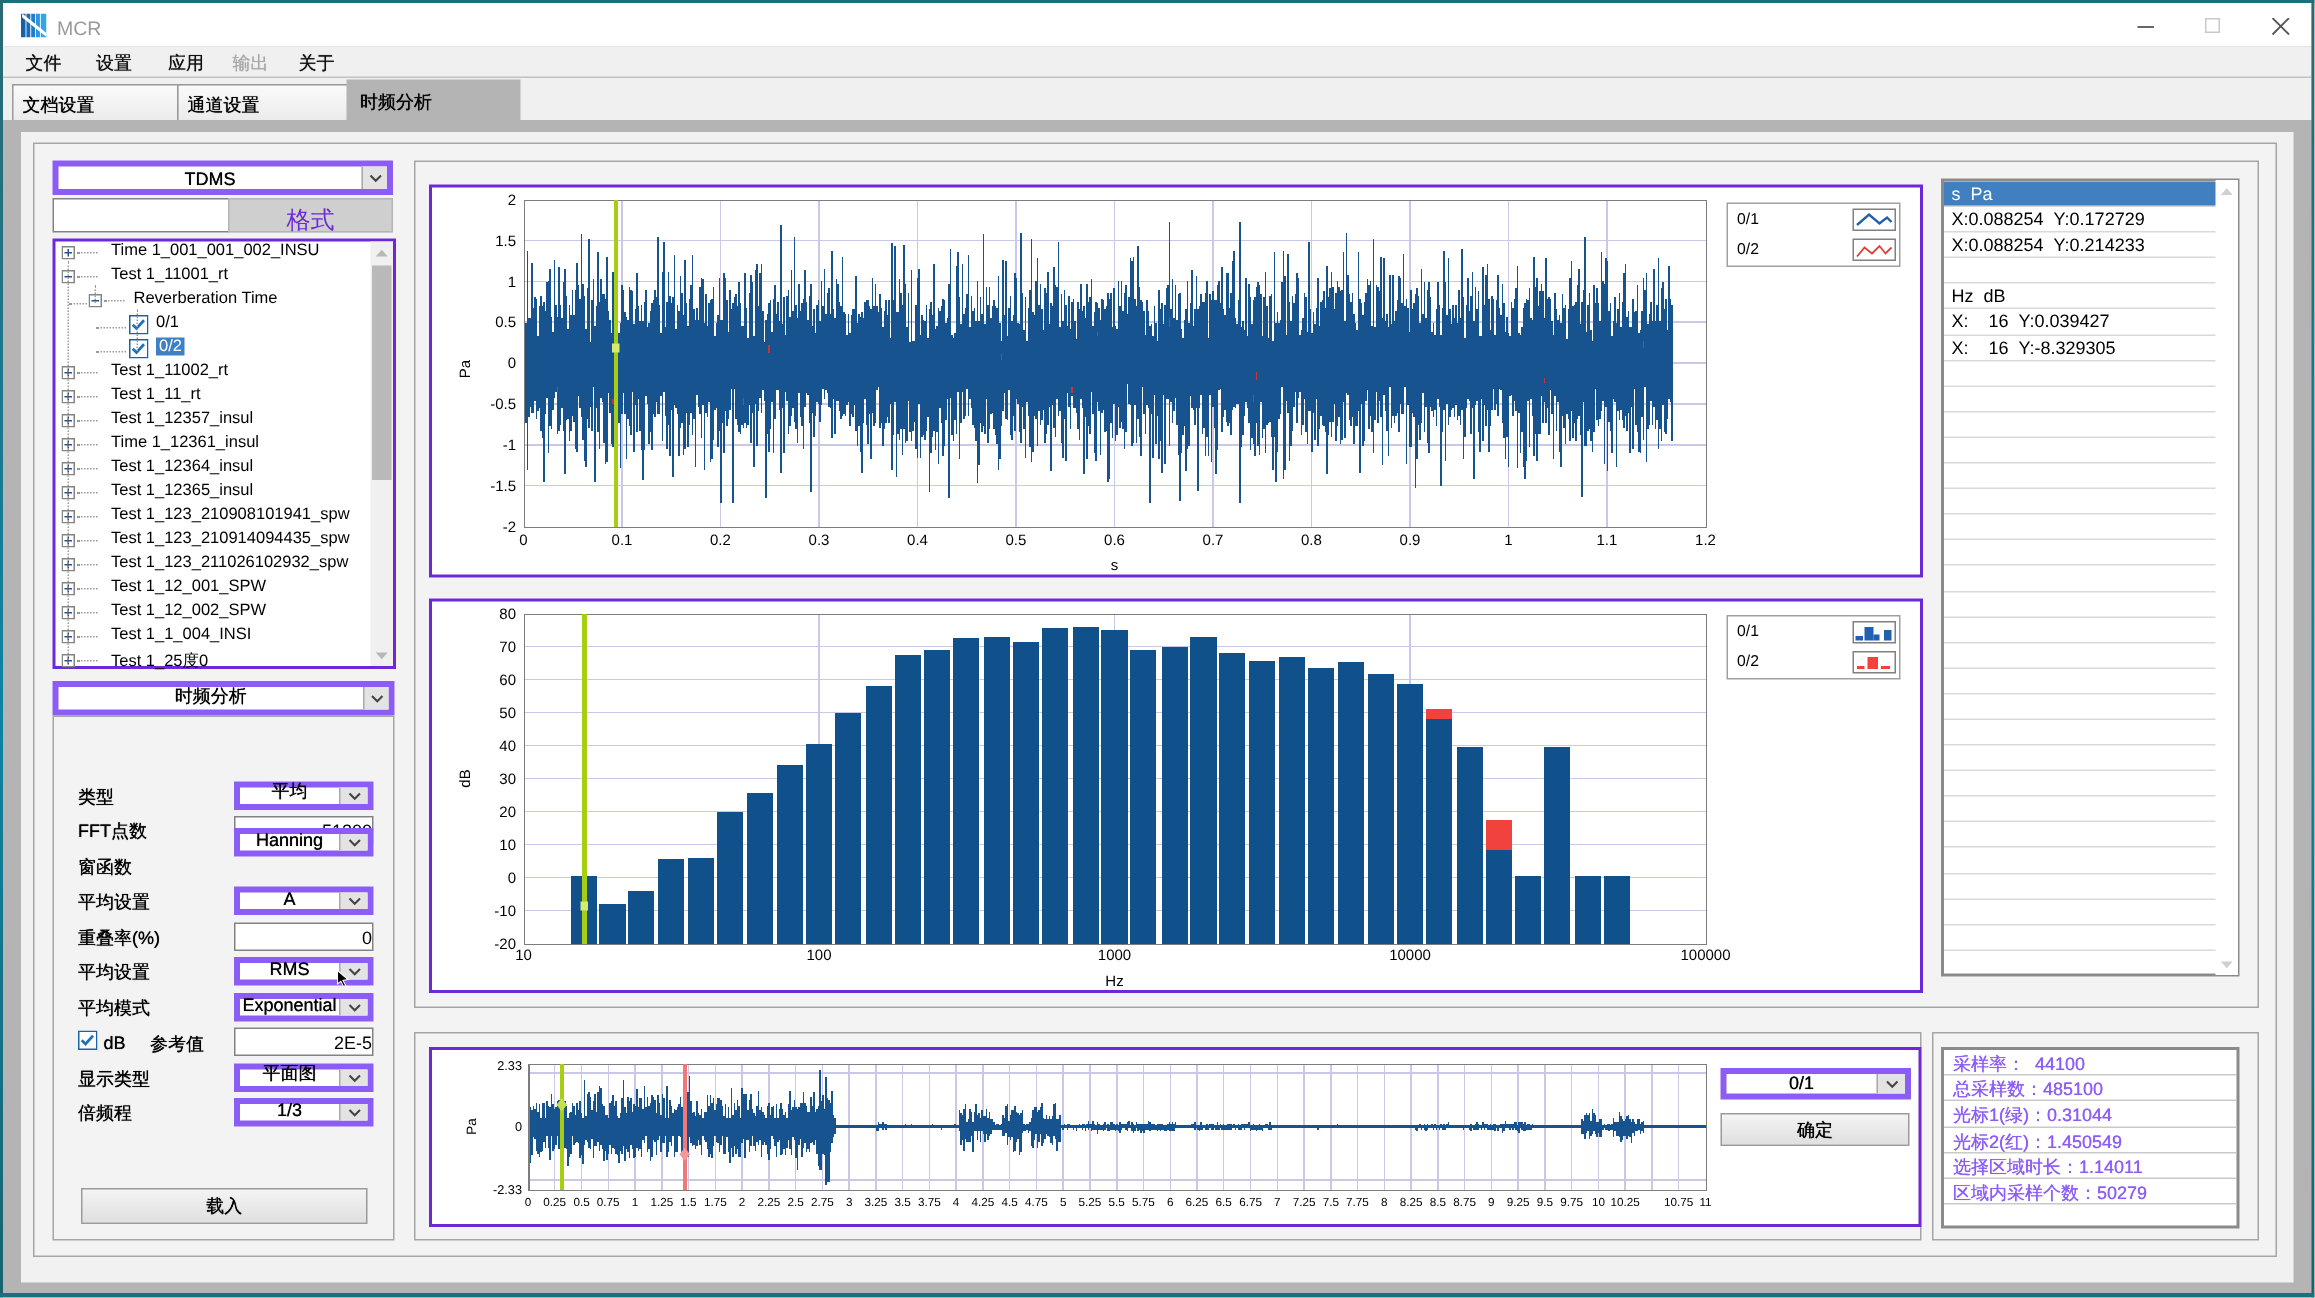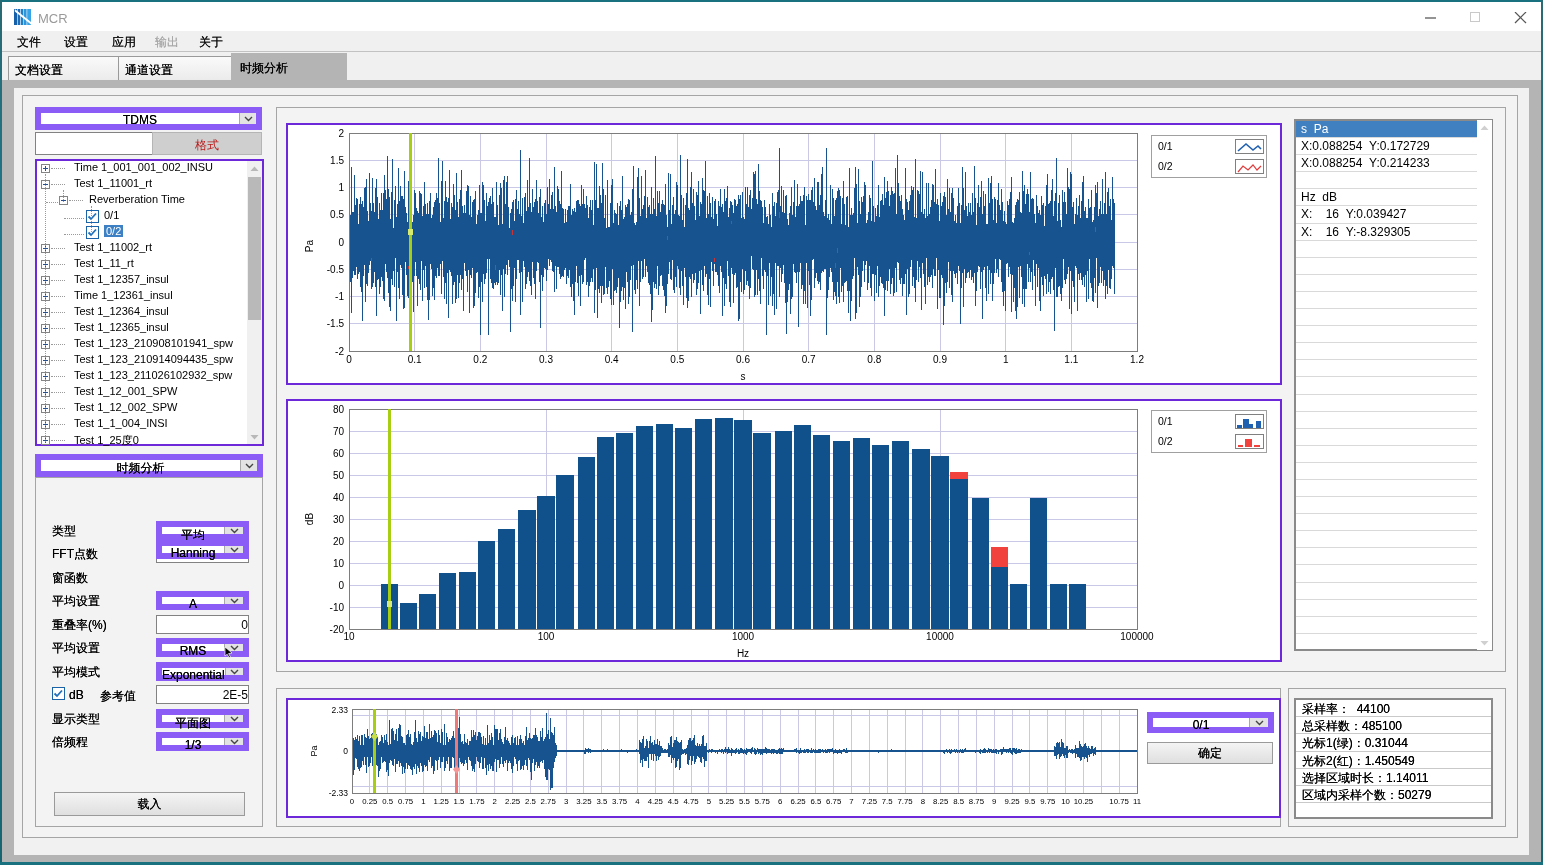--- a/index.html
+++ b/index.html
@@ -7,33 +7,33 @@
 .teal{position:absolute;background:#19707f;z-index:50}
 .titlebar{position:absolute;left:2px;top:2px;width:1539px;height:29px;background:#fff}
 .menubar{position:absolute;left:2px;top:31px;width:1539px;height:21px;background:#f0f0f0;border-bottom:1px solid #c2c2c2}
 .menubar span{position:absolute;top:3px;font-size:12px;color:#111}
 .tabrow{position:absolute;left:2px;top:52px;width:1539px;height:28px;background:#f0f0f0}
 .tab{position:absolute;top:4px;height:24px;background:linear-gradient(#fafafa,#ebebeb);border:1px solid #9a9a9a;border-bottom:none;font-size:12px;color:#000;padding:5px 0 0 6px}
 .tabact{position:absolute;top:1px;height:27px;background:#b4b4b4;font-size:12px;color:#000;padding:7px 0 0 9px}
 .page{position:absolute;left:14px;top:88px;width:1515px;height:767px;background:#f1f1f1}
 .gbox{position:absolute;border:1px solid #a5a5a5;background:#f3f3f3}
 .panel{position:absolute;background:#fff;border:2px solid #6d28d9}
-.cb{position:absolute;background:#fff;border:6px solid #8b5cf6;display:flex;align-items:flex-start}
+.cb{position:absolute;background:#fff;border:4px solid #8b5cf6;display:flex;align-items:flex-end}
 .cbt{flex:1;text-align:center;color:#000}
 .cbb{align-self:stretch;background:#e3e3e3;border-left:1px solid #a9a9a9;display:flex;align-items:center;justify-content:center}
 .inp{position:absolute;background:#fff;border:1px solid #828282;display:flex;align-items:center;justify-content:flex-end}
 .btn{position:absolute;background:linear-gradient(#f4f4f4,#dfdfdf);border:1px solid #9a9a9a;display:flex;align-items:center;justify-content:center;font-size:12px;color:#000}
 .lbl{font-size:12px;color:#000}
 .tt{font-size:11px;color:#000;white-space:nowrap}
 .tsel{background:#3d80c4;color:#fff;padding:0 2px}
 .dots{border-top:1px dotted #9a9a9a;height:1px}
 .vdots{border-left:1px dotted #9a9a9a;width:1px}
 .rrow{height:17.1px;border-bottom:1px solid #d9d9d9;font-size:12px;color:#000;padding:1px 0 0 5px;overflow:hidden}
 .rhdr{background:#4080c0;color:#fff}
-.irow{height:17.2px;border-bottom:1px solid #c9c9c9;font-size:12px;color:#000000;padding:1px 0 0 6px;white-space:nowrap;overflow:hidden}
+.irow{height:17.2px;border-bottom:1px solid #c9c9c9;font-size:12px;color:#8b5cf6;padding:1px 0 0 6px;white-space:nowrap;overflow:hidden}
 .leg{position:absolute;background:#fff;border:1px solid #a0a0a0}
 .leg .lt{position:absolute;left:6px;font-size:10.5px;color:#000}
 .lic{position:absolute;left:83px;width:29px;height:15px;border:1px solid #808080;background:#fff}
 svg text{font-size:10px;fill:#000;font-family:"Liberation Sans",sans-serif}
 .fs8 text{font-size:7.8px}
 .menubar span,.tab,.tabact,.lbl,.irow,.btn,.cbt{text-shadow:0 0 0.5px currentColor}
 </style></head>
 <body>
 <div class="teal" style="left:0;top:0;width:1543px;height:2px"></div>
 <div class="teal" style="left:0;top:0;width:2px;height:865px;background:linear-gradient(#2a6a73,#0d82a2 55%,#17646f)"></div>
@@ -77,21 +77,21 @@
 
 <div class="cb" style="left:35px;top:107px;width:227px;height:23px">
     <span class="cbt" style="font-size:12px">TDMS</span>
     <span class="cbb" style="width:17px">
       <svg width="9" height="6" viewBox="0 0 9 6">
         <path d="M1 1 L4.5 4.5 L8 1" stroke="#444" stroke-width="1.4" fill="none"></path>
       </svg>
     </span>
   </div>
 <div class="inp" style="left:35px;top:132px;width:118px;height:23px"></div>
-<div class="abs" style="left:152px;top:132px;width:110px;height:23px;background:#cfcfcf;border:1px solid #b5b5b5;text-align:center;padding-top:4px;font-size:12px;color:#b91c1c">格式</div>
+<div class="abs" style="left:152px;top:132px;width:110px;height:23px;background:#cfcfcf;border:1px solid #b5b5b5;text-align:center;padding-top:4px;font-size:16px;color:#6d28d9">格式</div>
 <div class="panel" style="left:35px;top:159px;width:229px;height:287px"></div>
 <svg class="abs" style="left:41px;top:164px" width="9" height="9" viewBox="0 0 9 9">
     <rect x="0.5" y="0.5" width="8" height="8" fill="#fff" stroke="#848484"></rect>
     <rect x="2" y="4" width="5" height="1" fill="#28508e"></rect>
     <rect x="4" y="2" width="1" height="5" fill="#28508e"></rect>
   </svg>
 <div class="abs dots" style="left:51px;top:168px;width:14px"></div>
 <div class="abs tt " style="left:74px;top:161px">Time 1_001_001_002_INSU</div>
 <svg class="abs" style="left:41px;top:180px" width="9" height="9" viewBox="0 0 9 9">
     <rect x="0.5" y="0.5" width="8" height="8" fill="#fff" stroke="#848484"></rect>
@@ -238,21 +238,21 @@
       <svg width="9" height="6" viewBox="0 0 9 6">
         <path d="M1 1 L4.5 4.5 L8 1" stroke="#444" stroke-width="1.4" fill="none"></path>
       </svg>
     </span>
   </div>
 <div class="abs lbl" style="left:52px;top:546px">FFT点数</div>
 <div class="inp" style="left:156px;top:544px;width:93px;height:19px">
     <span style="font-size:12px">51200</span>
   </div>
 <div class="abs lbl" style="left:52px;top:570px">窗函数</div>
-<div class="cb" style="left:156px;top:540px;width:93px;height:19px">
+<div class="cb" style="left:156px;top:552px;width:93px;height:19px">
     <span class="cbt" style="font-size:12px">Hanning</span>
     <span class="cbb" style="width:19px">
       <svg width="9" height="6" viewBox="0 0 9 6">
         <path d="M1 1 L4.5 4.5 L8 1" stroke="#444" stroke-width="1.4" fill="none"></path>
       </svg>
     </span>
   </div>
 <div class="abs lbl" style="left:52px;top:593px">平均设置</div>
 <div class="cb" style="left:156px;top:591px;width:93px;height:19px">
     <span class="cbt" style="font-size:12px">A</span>

